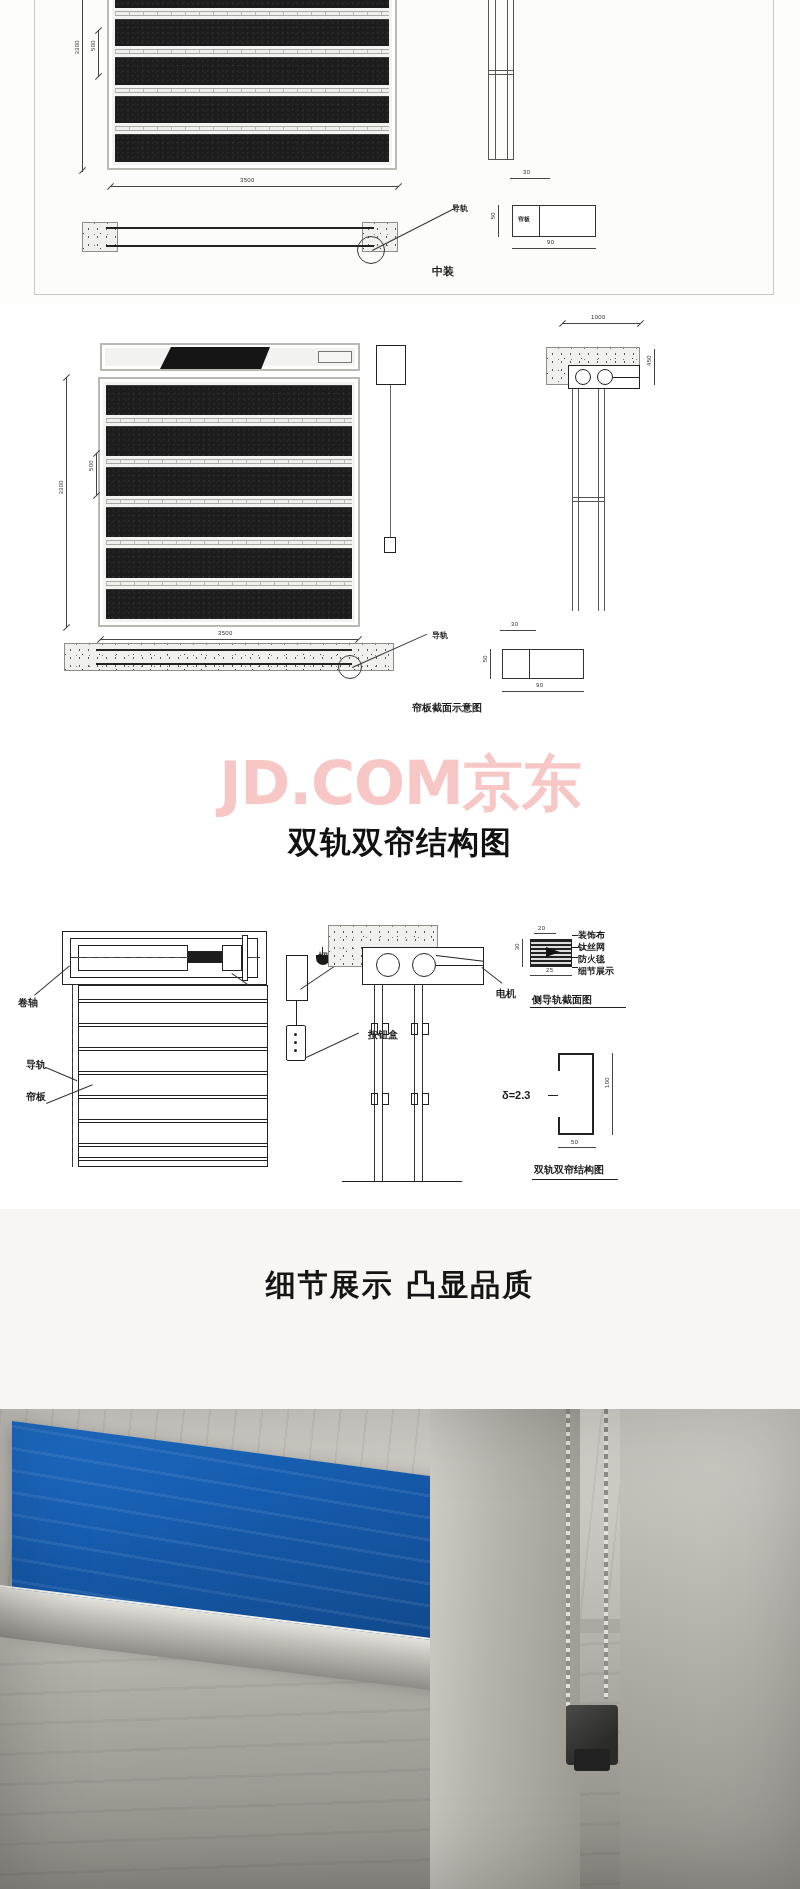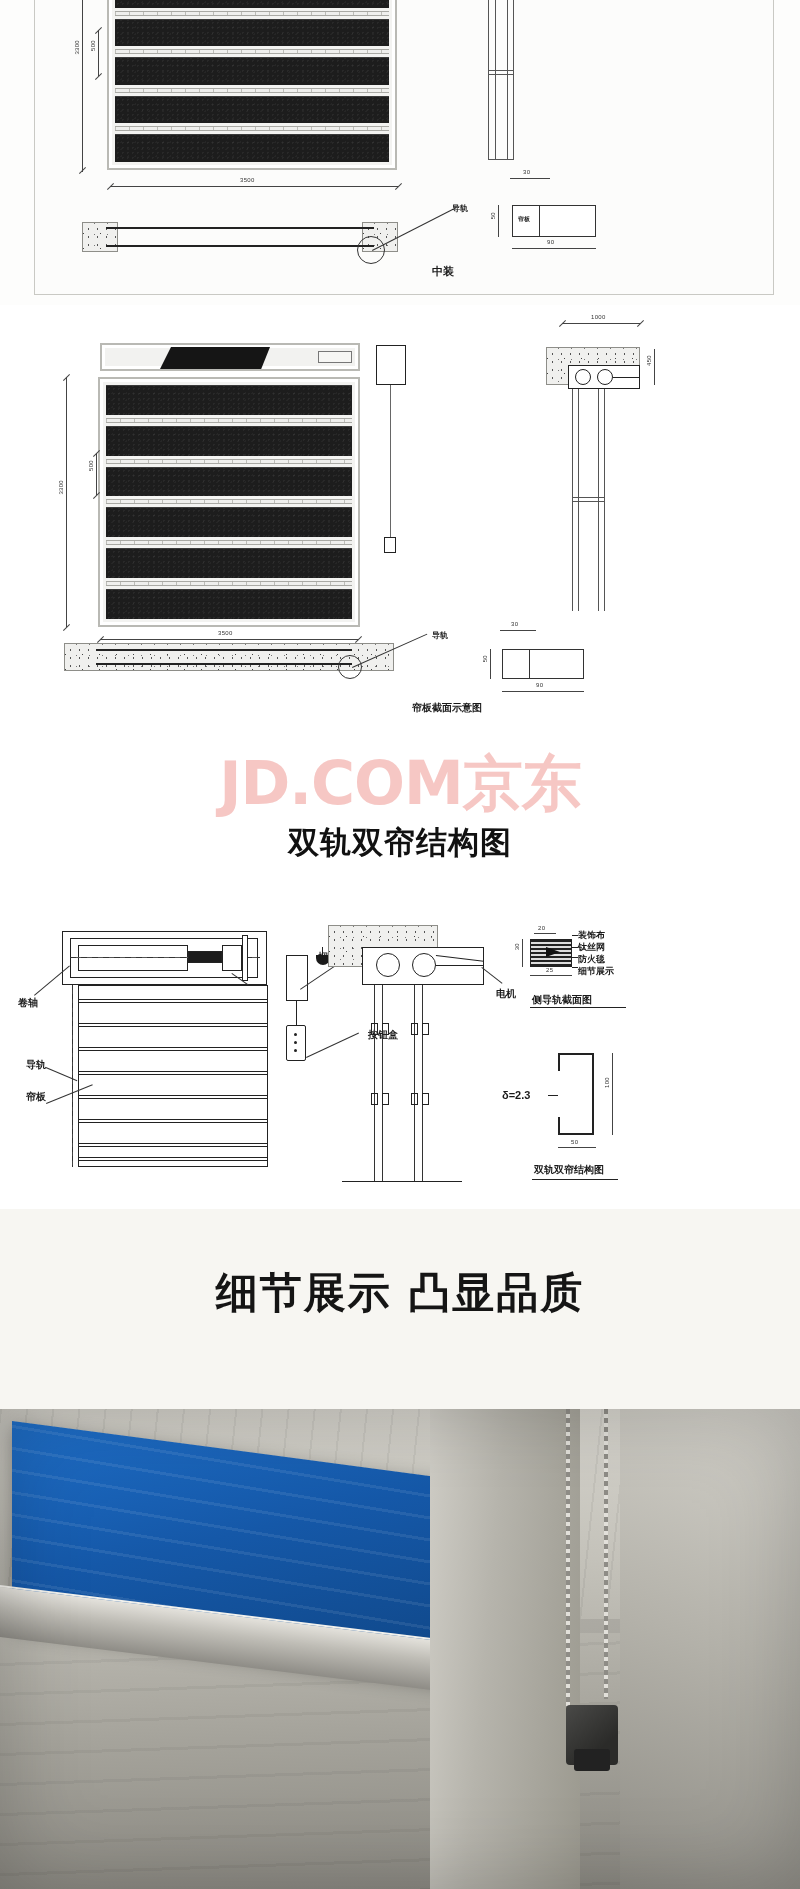--- a/index.html
+++ b/index.html
@@ -97,21 +97,21 @@
   .ln { position:absolute; background:#222; }
   .box-ln { position:absolute; border:1px solid #222; }
 
   
   .sec-detail {
     position:absolute; left:0; top:1209px; width:800px; height:200px;
     background:#f7f6f2;
   }
   .detail-title {
     position:absolute; left:0; top:56px; width:800px; text-align:center;
-    font-size:42px; font-weight:bold; color:#151515; letter-spacing:2px;
+    font-size:30px; font-weight:bold; color:#151515; letter-spacing:2px;
     font-family:"DejaVu Sans","Liberation Sans",sans-serif;
   }
   .detail-pill {
     position:absolute; left:50%; top:125px; transform:translateX(-50%);
     background:#f26322; color:#fff; font-size:15px; font-weight:bold;
     padding:7px 26px; border-radius:16px; white-space:nowrap;
     font-family:"DejaVu Sans","Liberation Sans",sans-serif;
   }
 
   

